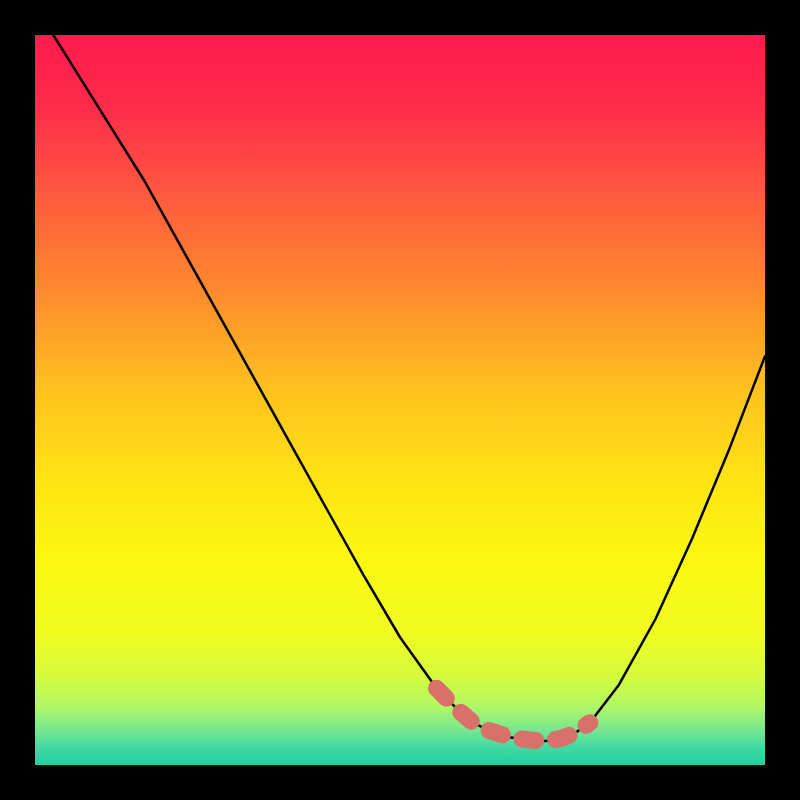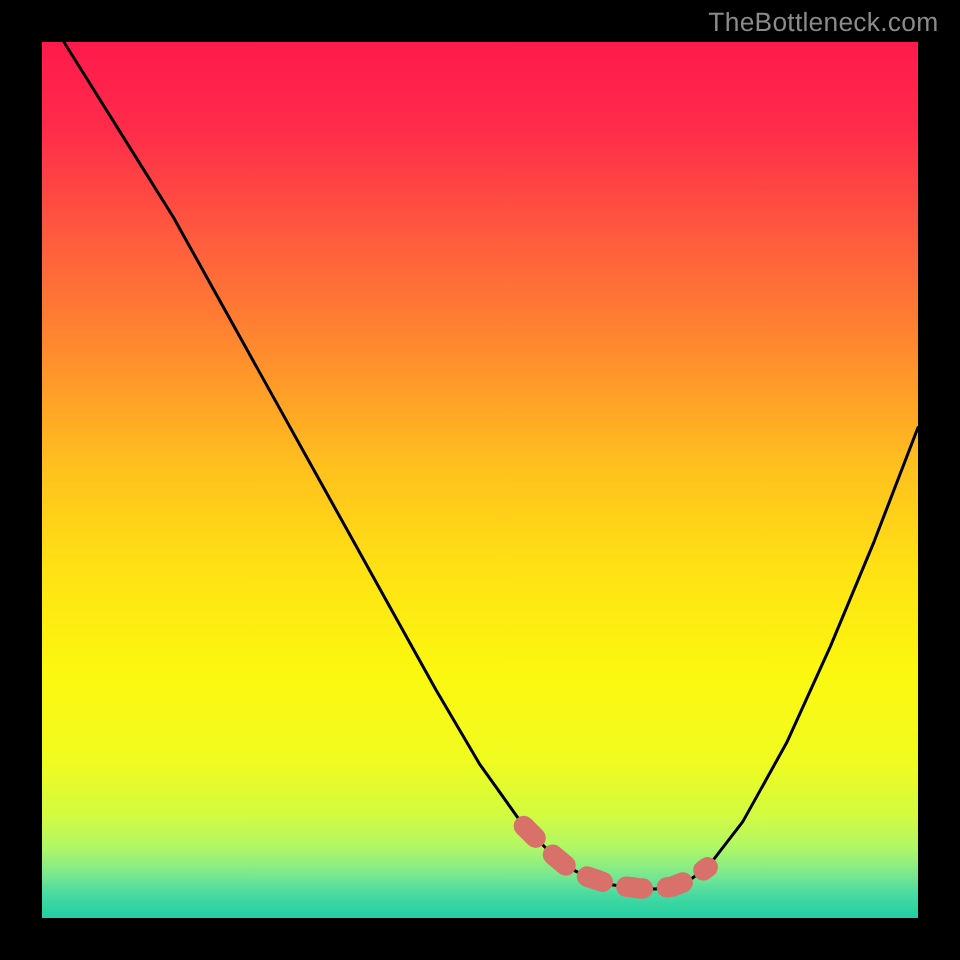--- a/index.html
+++ b/index.html
@@ -79,15 +79,14 @@
       <rect x="0" y="0" width="730" height="730" fill="url(#heat)"></rect>
     </svg>
 
     <svg class="curve-svg" viewBox="0 0 730 730" preserveAspectRatio="none">
       <path id="main-curve" fill="none" stroke-width="2.5" stroke-linecap="round" stroke-linejoin="round" d="M0.00 -29.20 L36.50 29.20 L73.00 87.60 L109.50 146.00 L146.00 211.70 L182.50 277.40 L219.00 343.10 L255.50 408.80 L292.00 474.50 L328.50 540.20 L365.00 602.25 L401.50 653.35 L423.40 675.25 L438.00 687.66 L452.60 694.96 L474.50 702.26 L496.40 705.18 L511.00 705.91 L525.60 703.72 L540.20 697.88 L554.80 687.66 L584.00 649.70 L620.50 584.00 L657.00 503.70 L693.50 416.10 L730.00 321.20" stroke="#000000"></path>
       <path id="highlight-curve" fill="none" stroke-width="17" stroke-linecap="round" stroke-linejoin="round" stroke-dasharray="14 20" d="M401.50 653.35 L423.40 675.25 L438.00 687.66 L452.60 694.96 L474.50 702.26 L496.40 705.18 L511.00 705.91 L525.60 703.72 L540.20 697.88 L554.80 687.66" stroke="#d9716b"></path>
     </svg>
 
   </div>
 
-  <div class="watermark">TheBottleneck.com</div>
 
 </div>
 
 </body></html>

